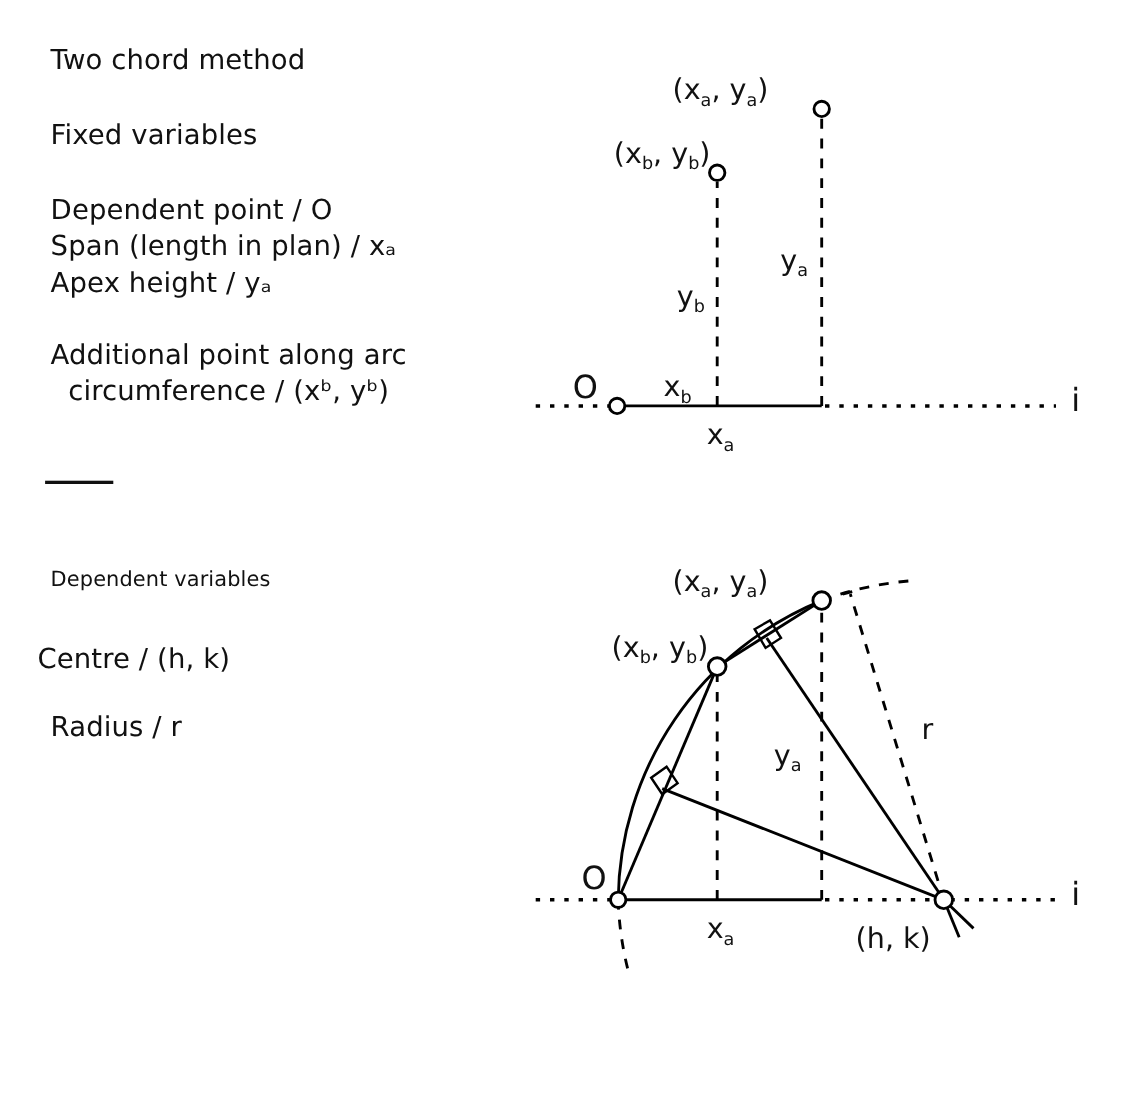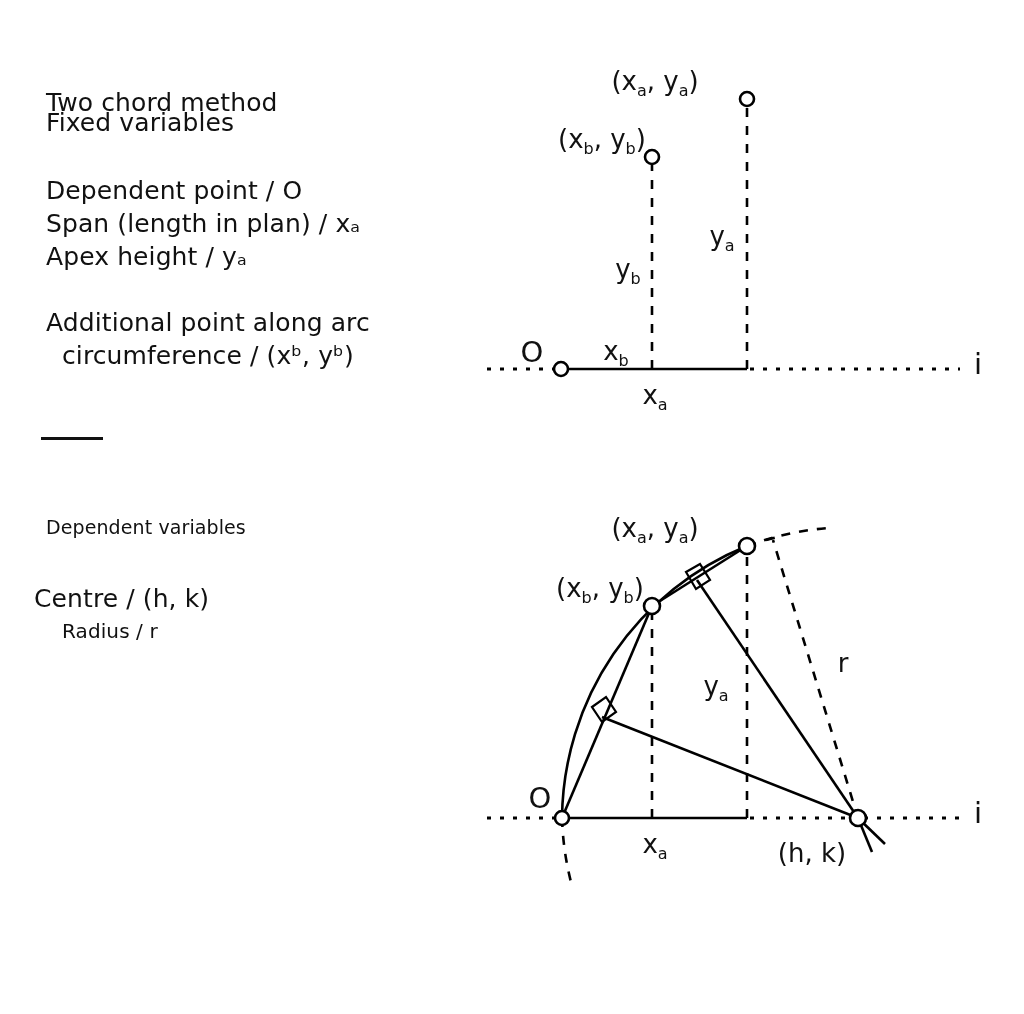--- a/index.html
+++ b/index.html
@@ -23,31 +23,31 @@
     height: 1014px;
   }
   
   .txt {
     position: absolute;
     white-space: nowrap;
     color: #111111;
     font-weight: 400;
     letter-spacing: 0.1px;
   }
-  .t-title     { left: 46px;  top: 40px;  font-size: 25px; margin-top: 48px; }
+  .t-title     { left: 46px;  top: 40px;  font-size: 25px; }
   .t-fixed     { left: 46px;  top: 108px; font-size: 25px; }
   .t-l1        { left: 46px;  top: 176px; font-size: 25px; }
   .t-l2        { left: 46px;  top: 209px; font-size: 25px; text-align: right; }
   .t-l3        { left: 46px;  top: 242px; font-size: 25px; }
   .t-l4        { left: 46px;  top: 275px; font-size: 25px; }
   .t-l5        { left: 46px;  top: 308px; font-size: 25px; }
   .t-l6        { left: 62px;  top: 341px; font-size: 25px; }
   .t-dep       { left: 46px;  top: 516px; font-size: 19px; }
   .t-d1        { left: 34px;  top: 584px; font-size: 25px; }
-  .t-d2        { left: 46px;  top: 619px; font-size: 20px; margin-left: 16px; }
+  .t-d2        { left: 46px;  top: 646px; font-size: 25px; }
 
   .rule {
     position: absolute;
     left: 41px;
     top: 437px;
     width: 62px;
     height: 0;
     border-top: 3px solid #111111;
   }
 

